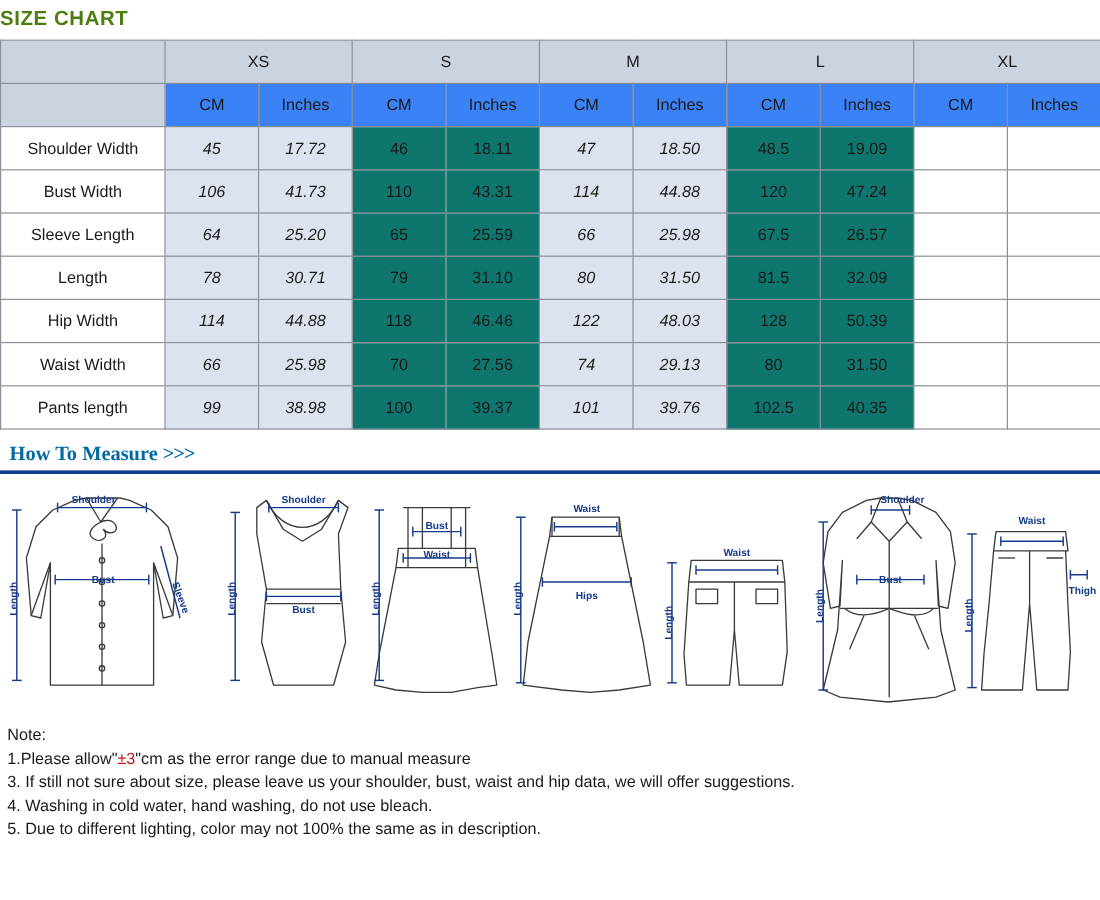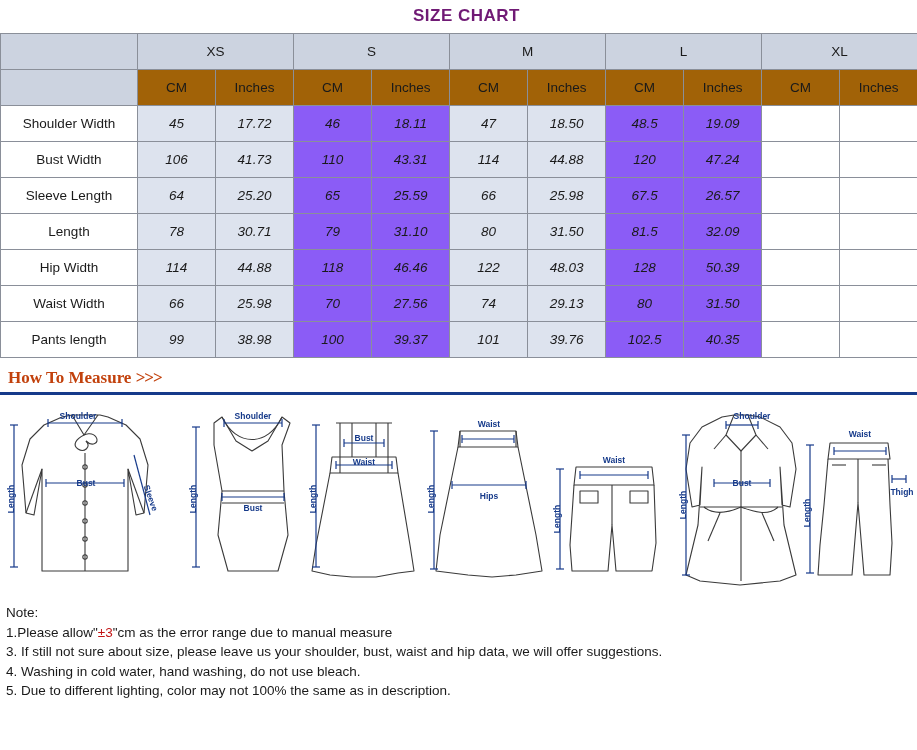--- a/index.html
+++ b/index.html
@@ -8,26 +8,25 @@
     width: 917px;
     height: 750px;
     background: #ffffff;
     font-family: "Liberation Sans", sans-serif;
     color: #1a1a1a;
     overflow: hidden;
   }
   .page { position: relative; width: 917px; height: 750px; }
 
   .chart-title {
-    text-align: center;
     font-size: 17px;
     font-weight: bold;
-    color: #701a75;
+    color: #4d7c0f;
     letter-spacing: .5px;
-    padding: 6px 0 7px 16px;
+    padding: 6px 0 7px 0;
   }
 
   table.size-chart {
     width: 917px;
     border-collapse: collapse;
     table-layout: fixed;
   }
   table.size-chart td, table.size-chart th {
     border: 1px solid #8a8f99;
     text-align: center;
@@ -41,43 +40,43 @@
   .col-val { width: 78px; }
 
   .size-head {
     background: #ccd3e0;
     color: #c21515;
     font-weight: bold;
     font-size: 19px;
     height: 34px;
   }
   .unit-head {
-    background: #a16207;
+    background: #3b82f6;
     color: #163a8a;
     font-weight: bold;
     font-size: 13px;
     height: 32px;
   }
   .row-label {
     text-align: left;
     padding-left: 12px;
     font-size: 13.5px;
     background: #ffffff;
   }
   td.shaded { background: #dde3ee; font-style: italic; }
-  td.plain { background: #8b5cf6; font-style: italic; }
+  td.plain { background: #0f766e; }
   td.blank { background: #ffffff; }
   .corner { background: #ccd3e0; }
   .corner2 { background: #ccd3e0; }
 
   .measure-head {
     padding: 10px 0 0 8px;
     font-size: 17px;
     font-weight: bold;
-    color: #c2410c;
+    color: #0369a1;
     font-family: "Liberation Serif", serif;
   }
   .measure-head .arrows { letter-spacing: -1px; }
   .rule {
     height: 3px;
     background: #163a8a;
     margin: 4px 0 0 0;
   }
 
   .figures {

